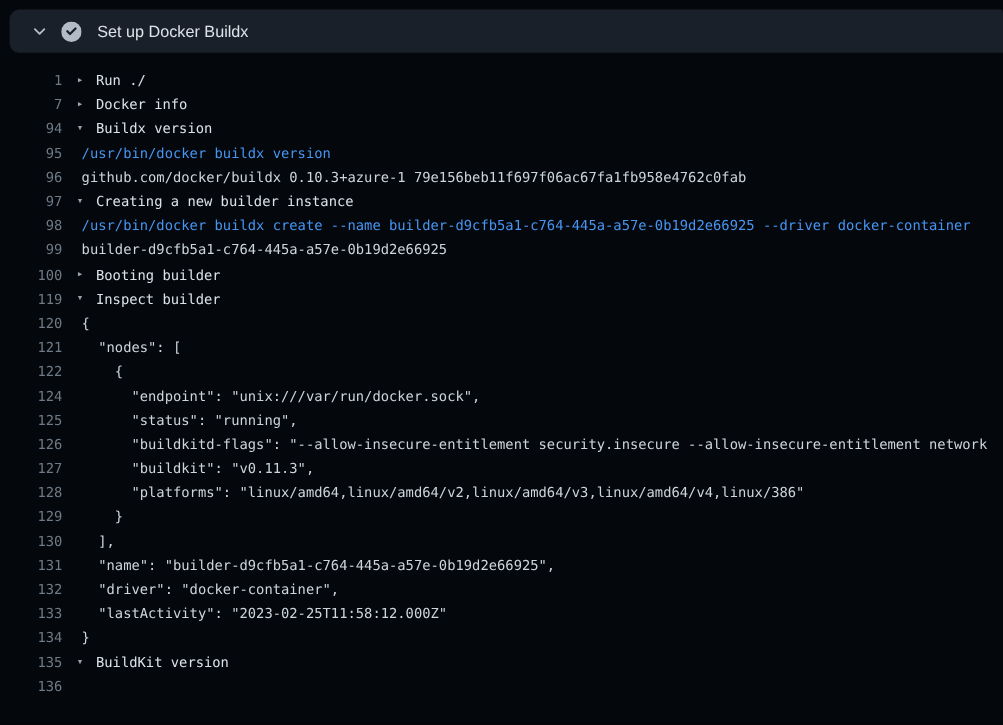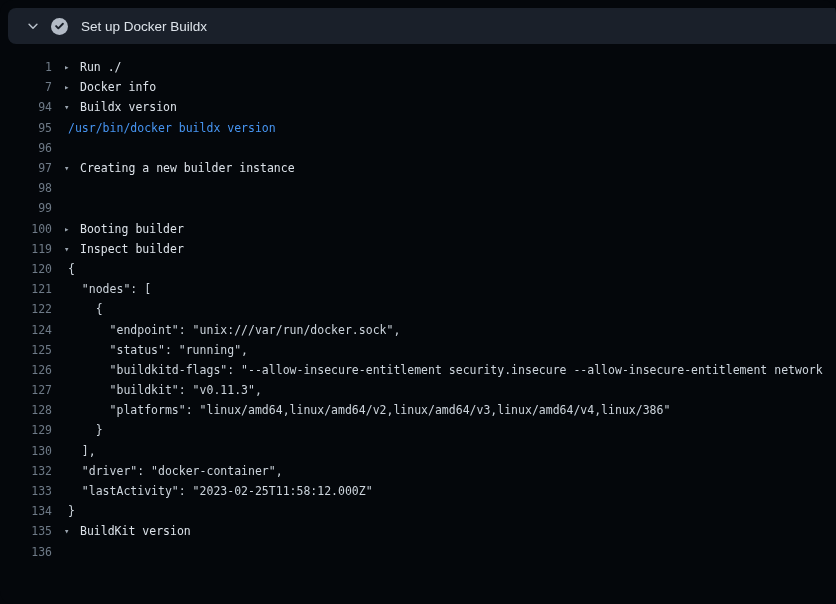--- a/index.html
+++ b/index.html
@@ -111,36 +111,37 @@
       </svg>
     </span>
     <span class="step-title">Set up Docker Buildx</span>
   </div>
 
   <div class="log" id="log">
       <div class="row"><span class="num">1</span><span class="gbody"><span class="arrow">▸</span><span class="gtext">Run ./</span></span></div>
       <div class="row"><span class="num">7</span><span class="gbody"><span class="arrow">▸</span><span class="gtext">Docker info</span></span></div>
       <div class="row"><span class="num">94</span><span class="gbody"><span class="arrow">▾</span><span class="gtext">Buildx version</span></span></div>
       <div class="row"><span class="num">95</span><span class="cbody t-command">/usr/bin/docker buildx version</span></div>
-      <div class="row"><span class="num">96</span></div>
+      <div class="row"><span class="num">96</span><span class="cbody t-output">github.com/docker/buildx 0.10.3+azure-1 79e156beb11f697f06ac67fa1fb958e4762c0fab</span></div>
       <div class="row"><span class="num">97</span><span class="gbody"><span class="arrow">▾</span><span class="gtext">Creating a new builder instance</span></span></div>
-      <div class="row"><span class="num">98</span></div>
-      <div class="row"><span class="num">99</span></div>
+      <div class="row"><span class="num">98</span><span class="cbody t-command">/usr/bin/docker buildx create --name builder-d9cfb5a1-c764-445a-a57e-0b19d2e66925 --driver docker-container</span></div>
+      <div class="row"><span class="num">99</span><span class="cbody t-output">builder-d9cfb5a1-c764-445a-a57e-0b19d2e66925</span></div>
       <div class="row"><span class="num">100</span><span class="gbody"><span class="arrow">▸</span><span class="gtext">Booting builder</span></span></div>
       <div class="row"><span class="num">119</span><span class="gbody"><span class="arrow">▾</span><span class="gtext">Inspect builder</span></span></div>
       <div class="row"><span class="num">120</span><span class="cbody t-output">{</span></div>
       <div class="row"><span class="num">121</span><span class="cbody t-output">  "nodes": [</span></div>
       <div class="row"><span class="num">122</span><span class="cbody t-output">    {</span></div>
       <div class="row"><span class="num">124</span><span class="cbody t-output">      "endpoint": "unix:///var/run/docker.sock",</span></div>
       <div class="row"><span class="num">125</span><span class="cbody t-output">      "status": "running",</span></div>
       <div class="row"><span class="num">126</span><span class="cbody t-output">      "buildkitd-flags": "--allow-insecure-entitlement security.insecure --allow-insecure-entitlement network</span></div>
       <div class="row"><span class="num">127</span><span class="cbody t-output">      "buildkit": "v0.11.3",</span></div>
       <div class="row"><span class="num">128</span><span class="cbody t-output">      "platforms": "linux/amd64,linux/amd64/v2,linux/amd64/v3,linux/amd64/v4,linux/386"</span></div>
       <div class="row"><span class="num">129</span><span class="cbody t-output">    }</span></div>
       <div class="row"><span class="num">130</span><span class="cbody t-output">  ],</span></div>
+      <div class="row"><span class="num">131</span><span class="cbody t-output">  "name": "builder-d9cfb5a1-c764-445a-a57e-0b19d2e66925",</span></div>
       <div class="row"><span class="num">132</span><span class="cbody t-output">  "driver": "docker-container",</span></div>
       <div class="row"><span class="num">133</span><span class="cbody t-output">  "lastActivity": "2023-02-25T11:58:12.000Z"</span></div>
       <div class="row"><span class="num">134</span><span class="cbody t-output">}</span></div>
       <div class="row"><span class="num">135</span><span class="gbody"><span class="arrow">▾</span><span class="gtext">BuildKit version</span></span></div>
       <div class="row"><span class="num">136</span></div>
     </div>
 
 </div>
 
 </body></html>

